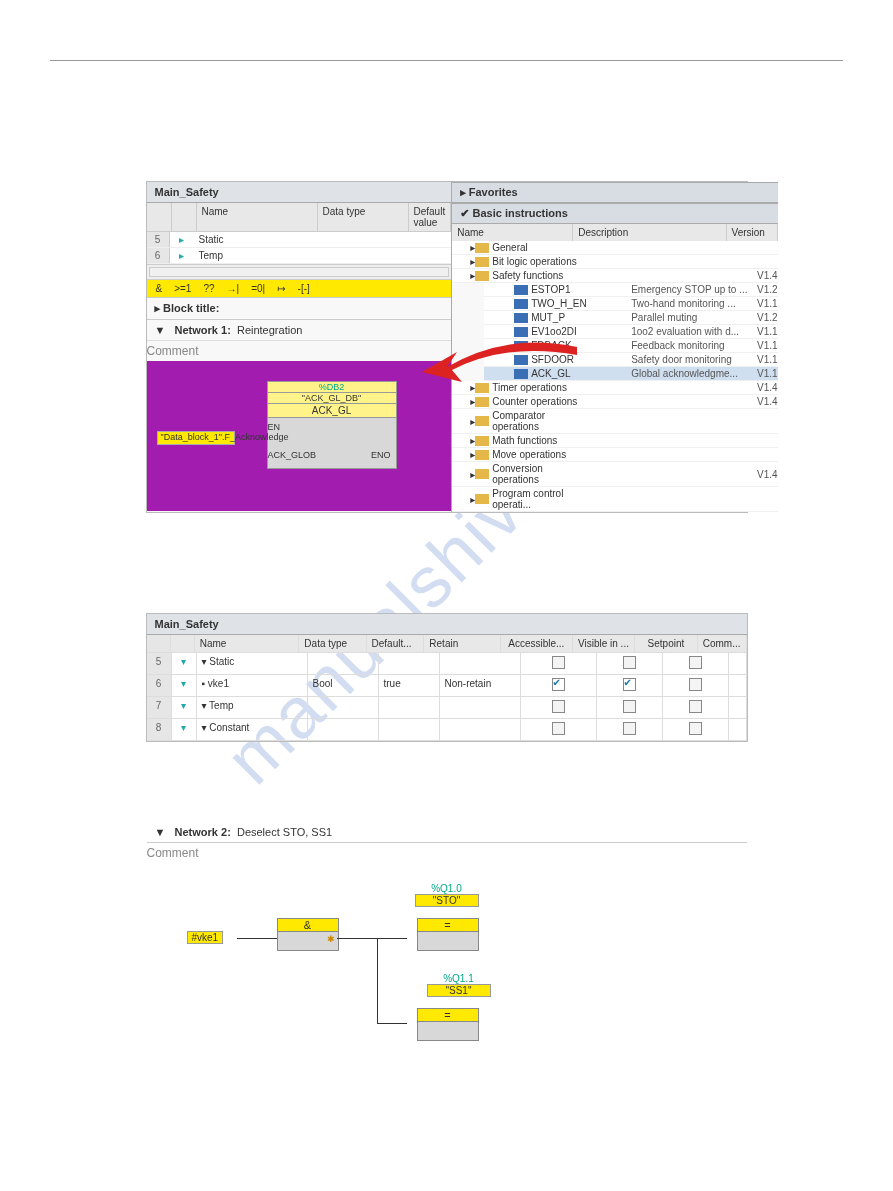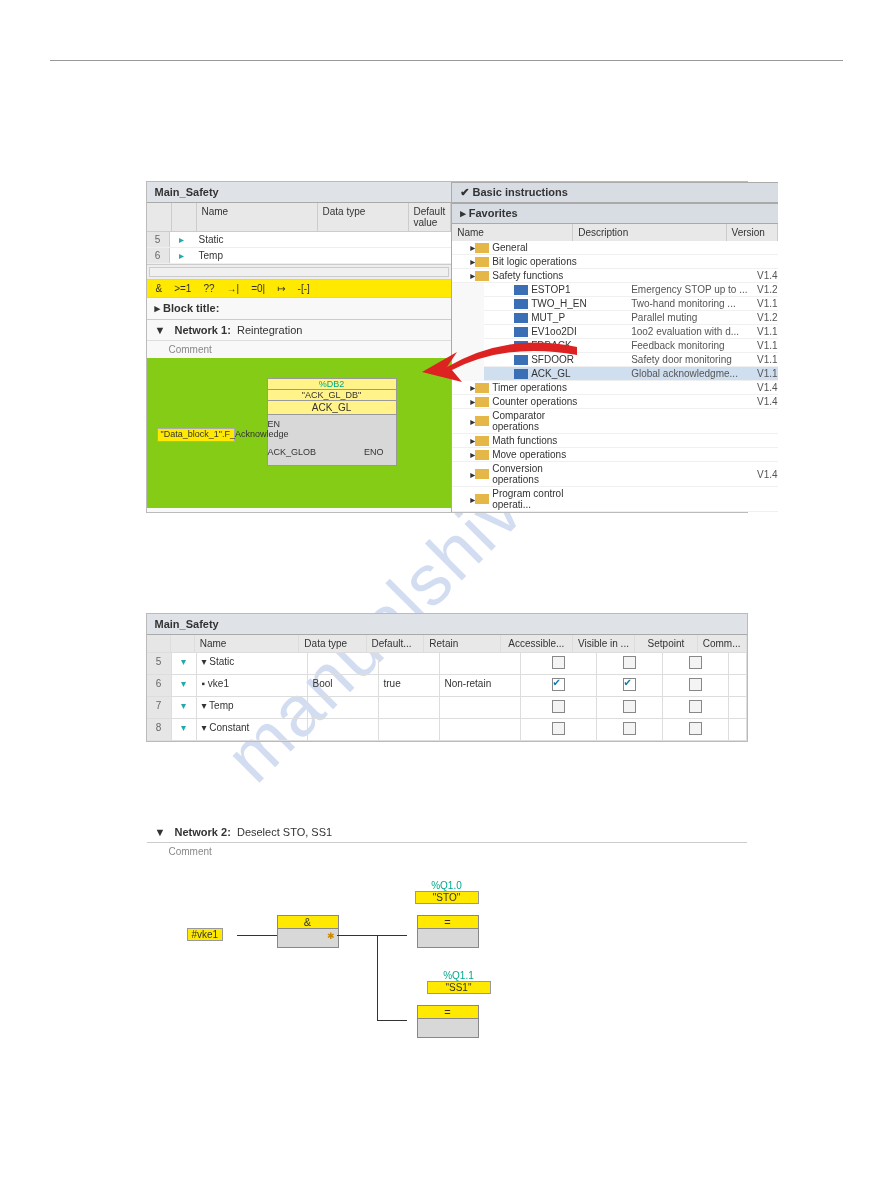--- a/index.html
+++ b/index.html
@@ -108,27 +108,27 @@
     border-top: 1px solid #ccc;
     border-bottom: 1px solid #ccc;
   }
   .network-row {
     padding: 4px 8px;
     font-size: 11px;
     border-bottom: 1px solid #ddd;
   }
   .network-row b { font-weight: bold; }
   .comment-row {
-    padding: 3px 22px;
+    padding: 3px 0;
     color: #888;
-    font-size: 10px;
+    font-size: 12px;
   }
   .block-area {
     padding: 10px 20px 20px 20px;
-    background: #84cc16;
+    background: #a21caf;
     position: relative;
     height: 120px;
   }
   .fbd-block {
     position: absolute;
     left: 120px;
     top: 20px;
     width: 130px;
   }
   .fbd-header-db {
@@ -160,21 +160,21 @@
     height: 50px;
     position: relative;
     font-size: 9px;
   }
   .fbd-pin-l {
     position: absolute;
     left: 0;
   }
   .fbd-pin-r {
     position: absolute;
-    right: 12px;
+    right: 5px;
   }
   .side-label {
     position: absolute;
     left: 10px;
     top: 70px;
     background: #ffe900;
     border: 1px solid #aaa;
     font-size: 9px;
     padding: 1px 3px;
     line-height: 1.1;
@@ -380,22 +380,22 @@
               <span class="fbd-pin-l" style="top:4px">EN</span>
               <span class="fbd-pin-l" style="top:32px">ACK_GLOB</span>
               <span class="fbd-pin-r" style="top:32px">ENO</span>
             </div>
           </div>
           <div class="side-label">"Data_block_1".F_Acknowledge</div>
         </div>
       </div>
 
       <div class="right-pane">
+        <div class="accordion-h">▸ <span>Favorites</span></div>
         <div class="accordion-h">✔ <span>Basic instructions</span></div>
-        <div class="accordion-h">▸ <span>Favorites</span></div>
         <div class="tree-head">
           <div class="th" style="width:110px">Name</div>
           <div class="th" style="flex:1">Description</div>
           <div class="th" style="width:40px">Version</div>
         </div>
         <div class="tree" id="tree1">
             <div class="tree-row indent1">
               <span>▸ </span>
               <span class="ico folder"></span>
               <span class="nm">General</span>

